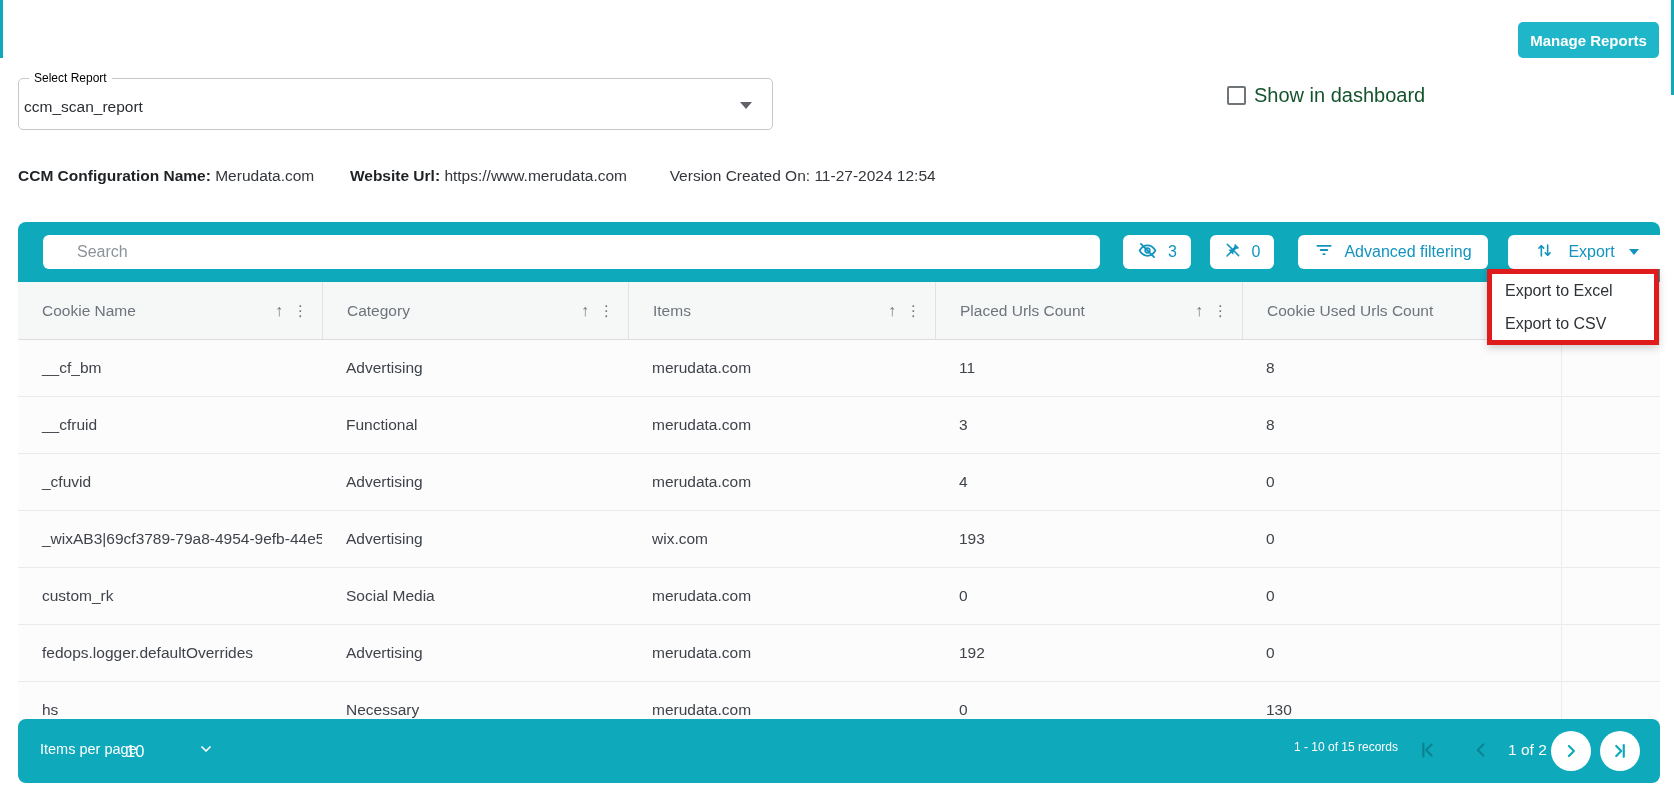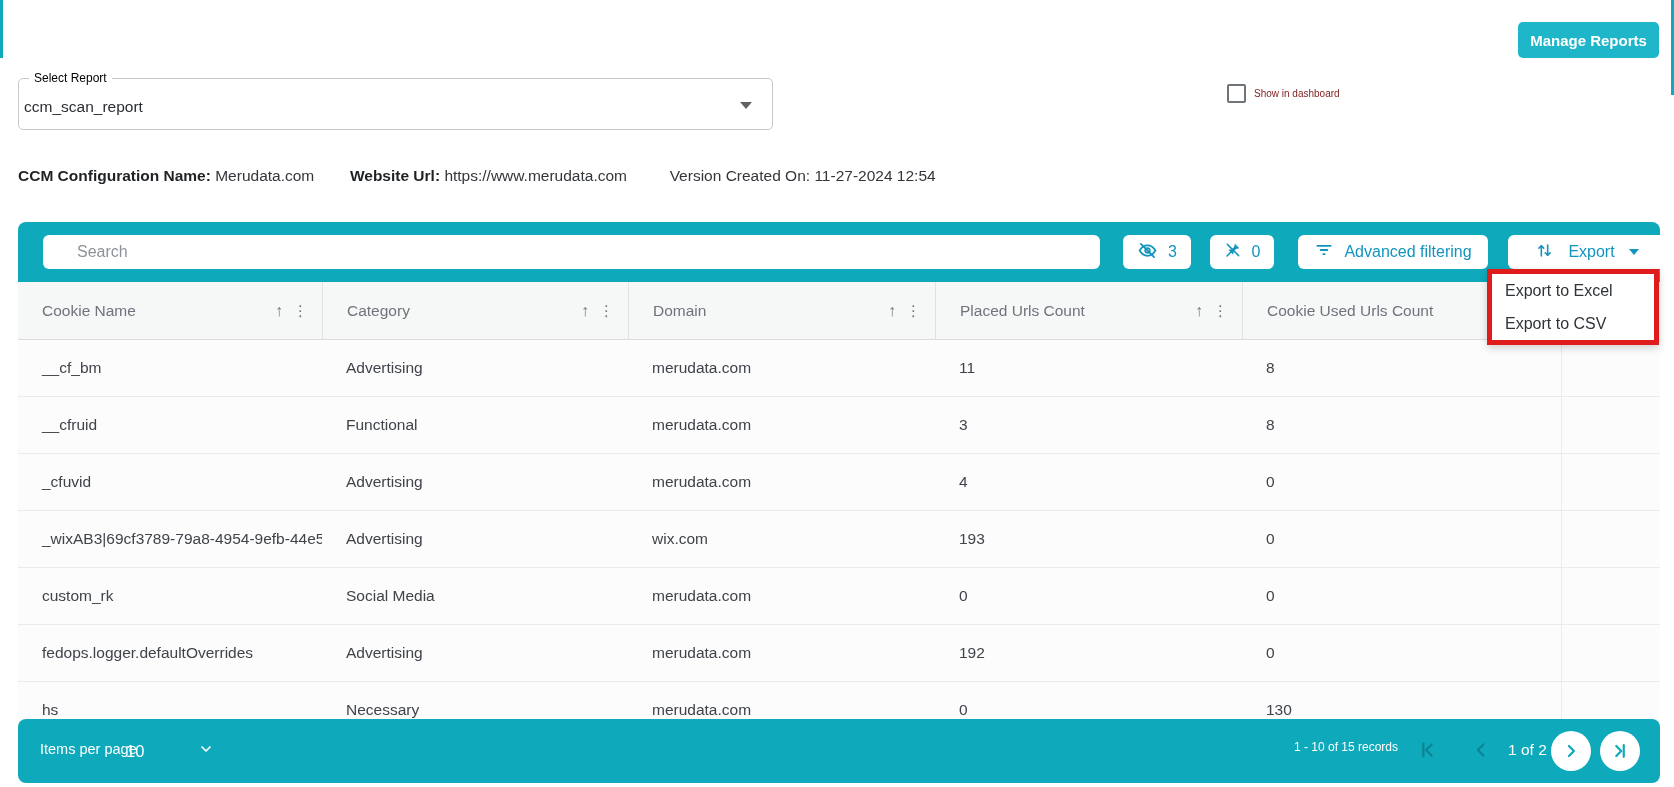--- a/index.html
+++ b/index.html
@@ -20,21 +20,21 @@
 
   .select-field{position:absolute;left:18px;top:78px;width:755px;height:52px;border:1px solid #c8c8c8;
     border-radius:5px;background:#fff;cursor:pointer;}
   .select-label{position:absolute;left:10px;top:-8px;background:#fff;padding:0 5px;font-size:12px;color:#000000;}
   .select-value{position:absolute;left:5px;top:19px;font-size:15.5px;color:#2a2d31;}
   .select-caret{position:absolute;right:20px;top:23px;width:0;height:0;
     border-left:6px solid transparent;border-right:6px solid transparent;border-top:7px solid #5f6368;}
 
   .dash-check{position:absolute;left:1227px;top:84px;display:flex;align-items:center;gap:8px;}
   .checkbox{width:19px;height:19px;border:2px solid #6f7479;border-radius:2px;background:#fff;cursor:pointer;}
-  .check-label{font-size:10px;color:#7f1d1d;}
+  .check-label{font-size:20px;color:#14532d;}
 
   .info-row{position:absolute;left:18px;top:167px;font-size:15.5px;color:#33363b;white-space:nowrap;}
   .info-row b{color:#1f2225;}
   .info-sep{display:inline-block;width:27px;}
   .info-sep2{display:inline-block;width:34px;}
 
   .toolbar{position:absolute;left:18px;top:222px;width:1642px;height:60px;background:var(--teal);
     border-radius:8px 8px 0 0;}
   .search-input{position:absolute;left:25px;top:13px;width:1057px;height:34px;border:none;border-radius:6px;
     padding:0 12px 0 34px;font-size:16px;color:#33373c;font-family:inherit;outline:none;background:#fff;}
@@ -175,21 +175,21 @@
         </span>
       </div>
       <div class="hcell" style="width: 306px; flex: 0 0 auto;">
         <span>Category</span>
         <span class="hicons">
           <span class="sort-arrow">↑</span>
           <span class="col-dots">⋮</span>
         </span>
       </div>
       <div class="hcell" style="width: 307px; flex: 0 0 auto;">
-        <span>Domain</span>
+        <span>Items</span>
         <span class="hicons">
           <span class="sort-arrow">↑</span>
           <span class="col-dots">⋮</span>
         </span>
       </div>
       <div class="hcell" style="width: 307px; flex: 0 0 auto;">
         <span>Placed Urls Count</span>
         <span class="hicons">
           <span class="sort-arrow">↑</span>
           <span class="col-dots">⋮</span>

